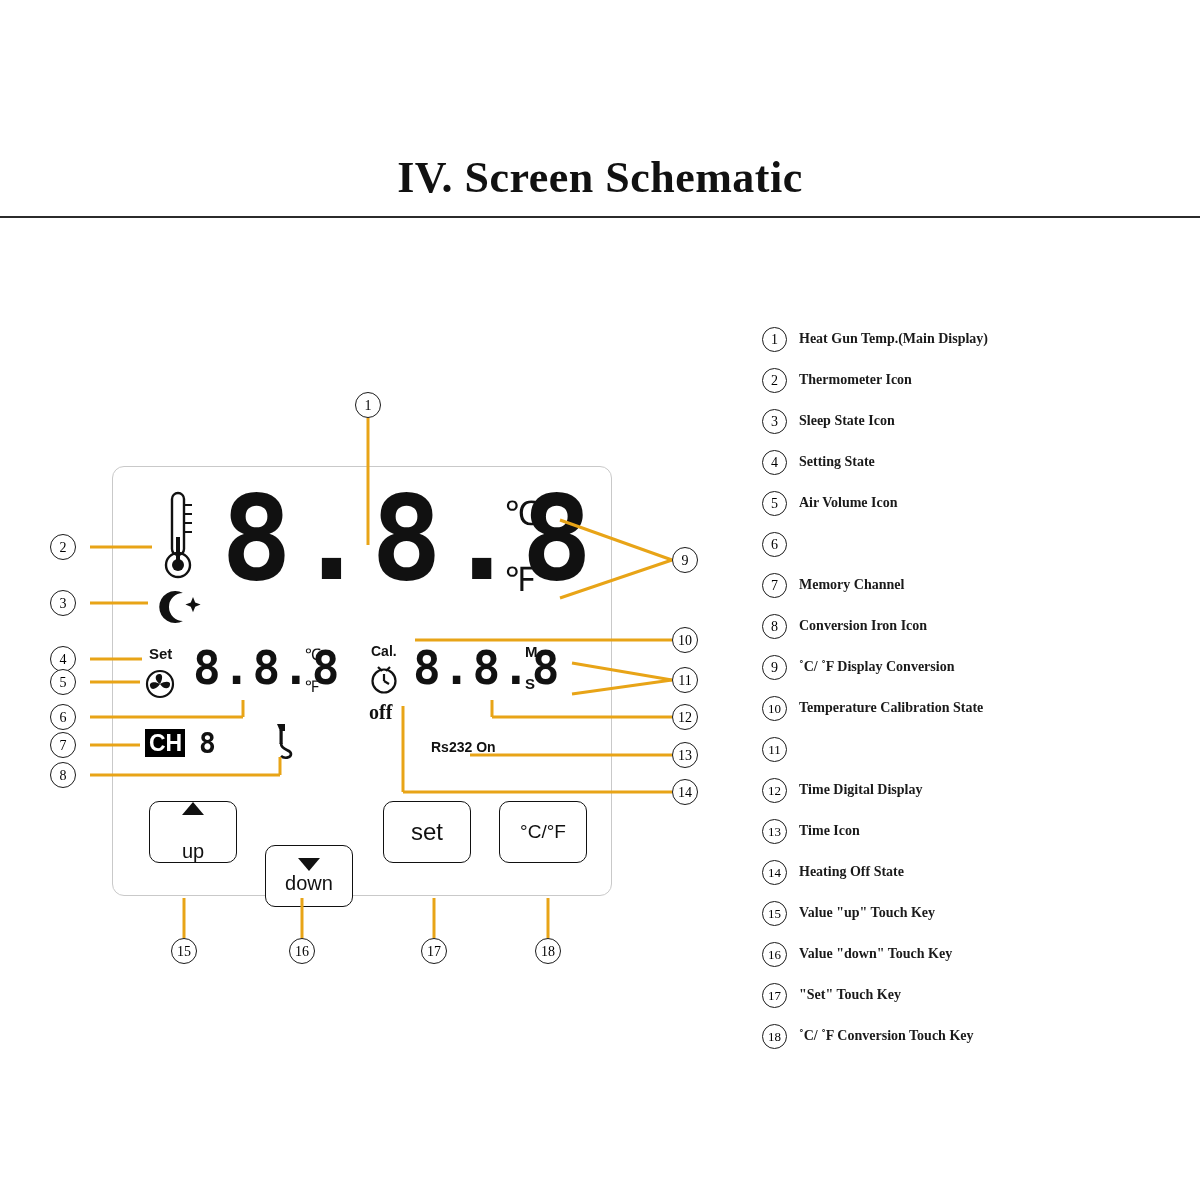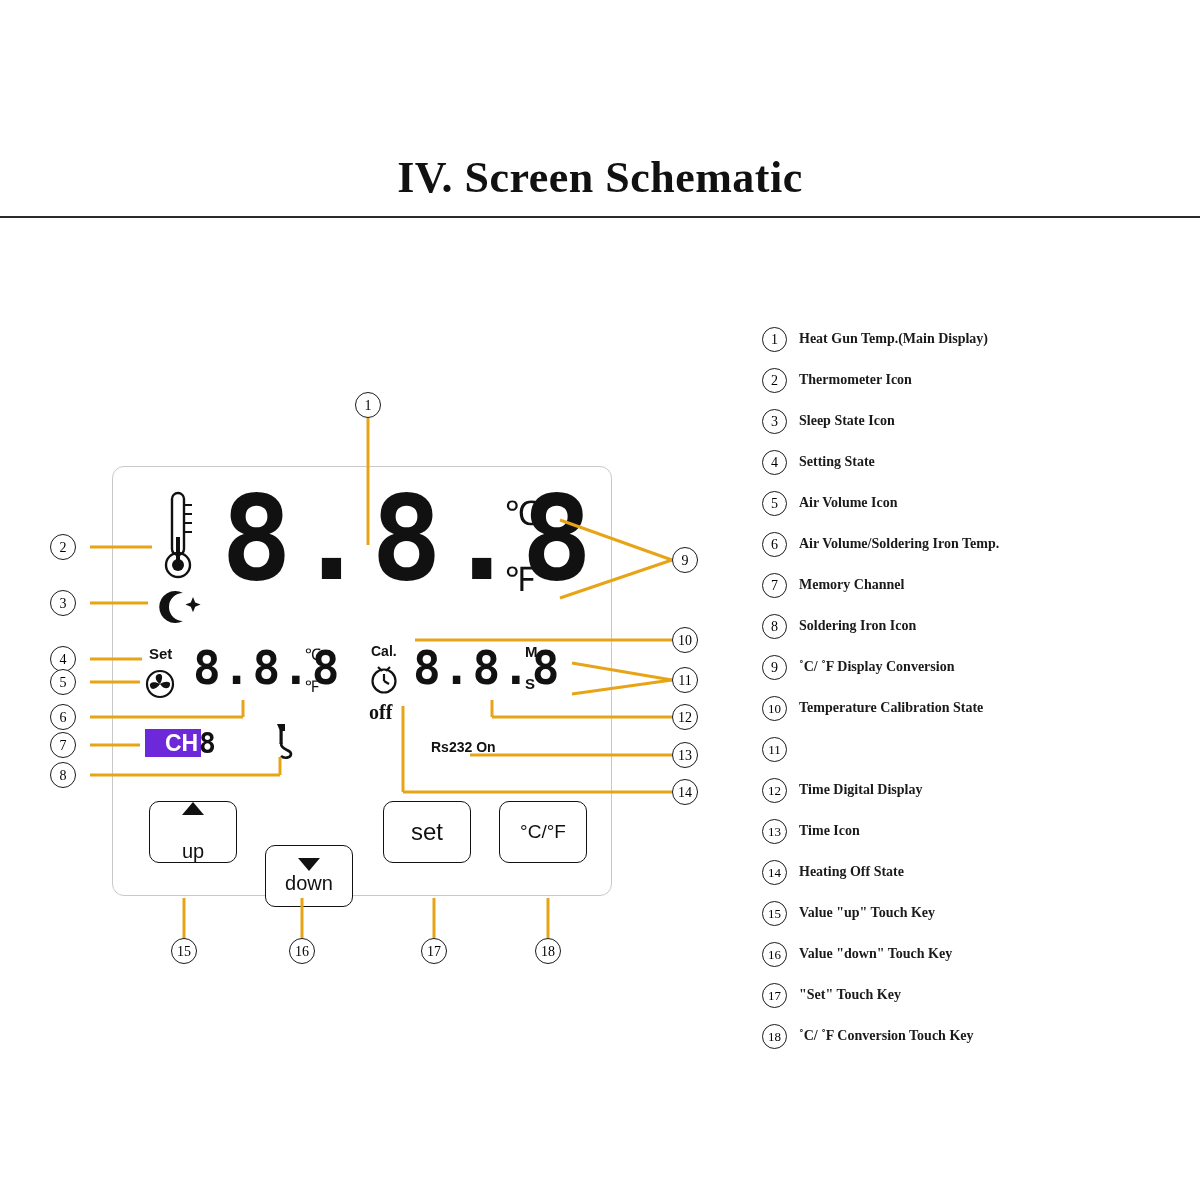--- a/index.html
+++ b/index.html
@@ -182,27 +182,27 @@
     font-family: "Liberation Sans", sans-serif;
     font-size: 16px;
     color: #111;
   }
 
   
   .ch-box {
     position: absolute;
     left: 32px;
     top: 262px;
-    background: #6d28d9;
+    background: #000000;
     color: #fff;
     font-family: "Liberation Sans", sans-serif;
     font-weight: bold;
     font-size: 23px;
     line-height: 26px;
-    padding: 1px 3px 1px 20px;
+    padding: 1px 3px 1px 4px;
     letter-spacing: 0px;
   }
   .ch-digit {
     position: absolute;
     left: 86px;
     top: 260px;
     font-family: "DejaVu Sans Mono", monospace;
     font-weight: bold;
     font-size: 28px;
     color: #111;
@@ -513,29 +513,28 @@
     <div class="legend-row">
       <span class="circ">4</span>
       <span class="legend-label">Setting State</span>
     </div>
     <div class="legend-row">
       <span class="circ">5</span>
       <span class="legend-label">Air Volume Icon</span>
     </div>
     <div class="legend-row">
       <span class="circ">6</span>
-      <span class="legend-label">Air Volume/Soldering Iron Temp.</span>
     </div>
     <div class="legend-row">
       <span class="circ">7</span>
       <span class="legend-label">Memory Channel</span>
     </div>
     <div class="legend-row">
       <span class="circ">8</span>
-      <span class="legend-label">Soldering Iron Icon</span>
+      <span class="legend-label">Conversion Iron Icon</span>
     </div>
     <div class="legend-row">
       <span class="circ">9</span>
       <span class="legend-label">˚C/ ˚F Display Conversion</span>
     </div>
     <div class="legend-row">
       <span class="circ small-num">10</span>
       <span class="legend-label">Temperature Calibration State</span>
     </div>
     <div class="legend-row">

